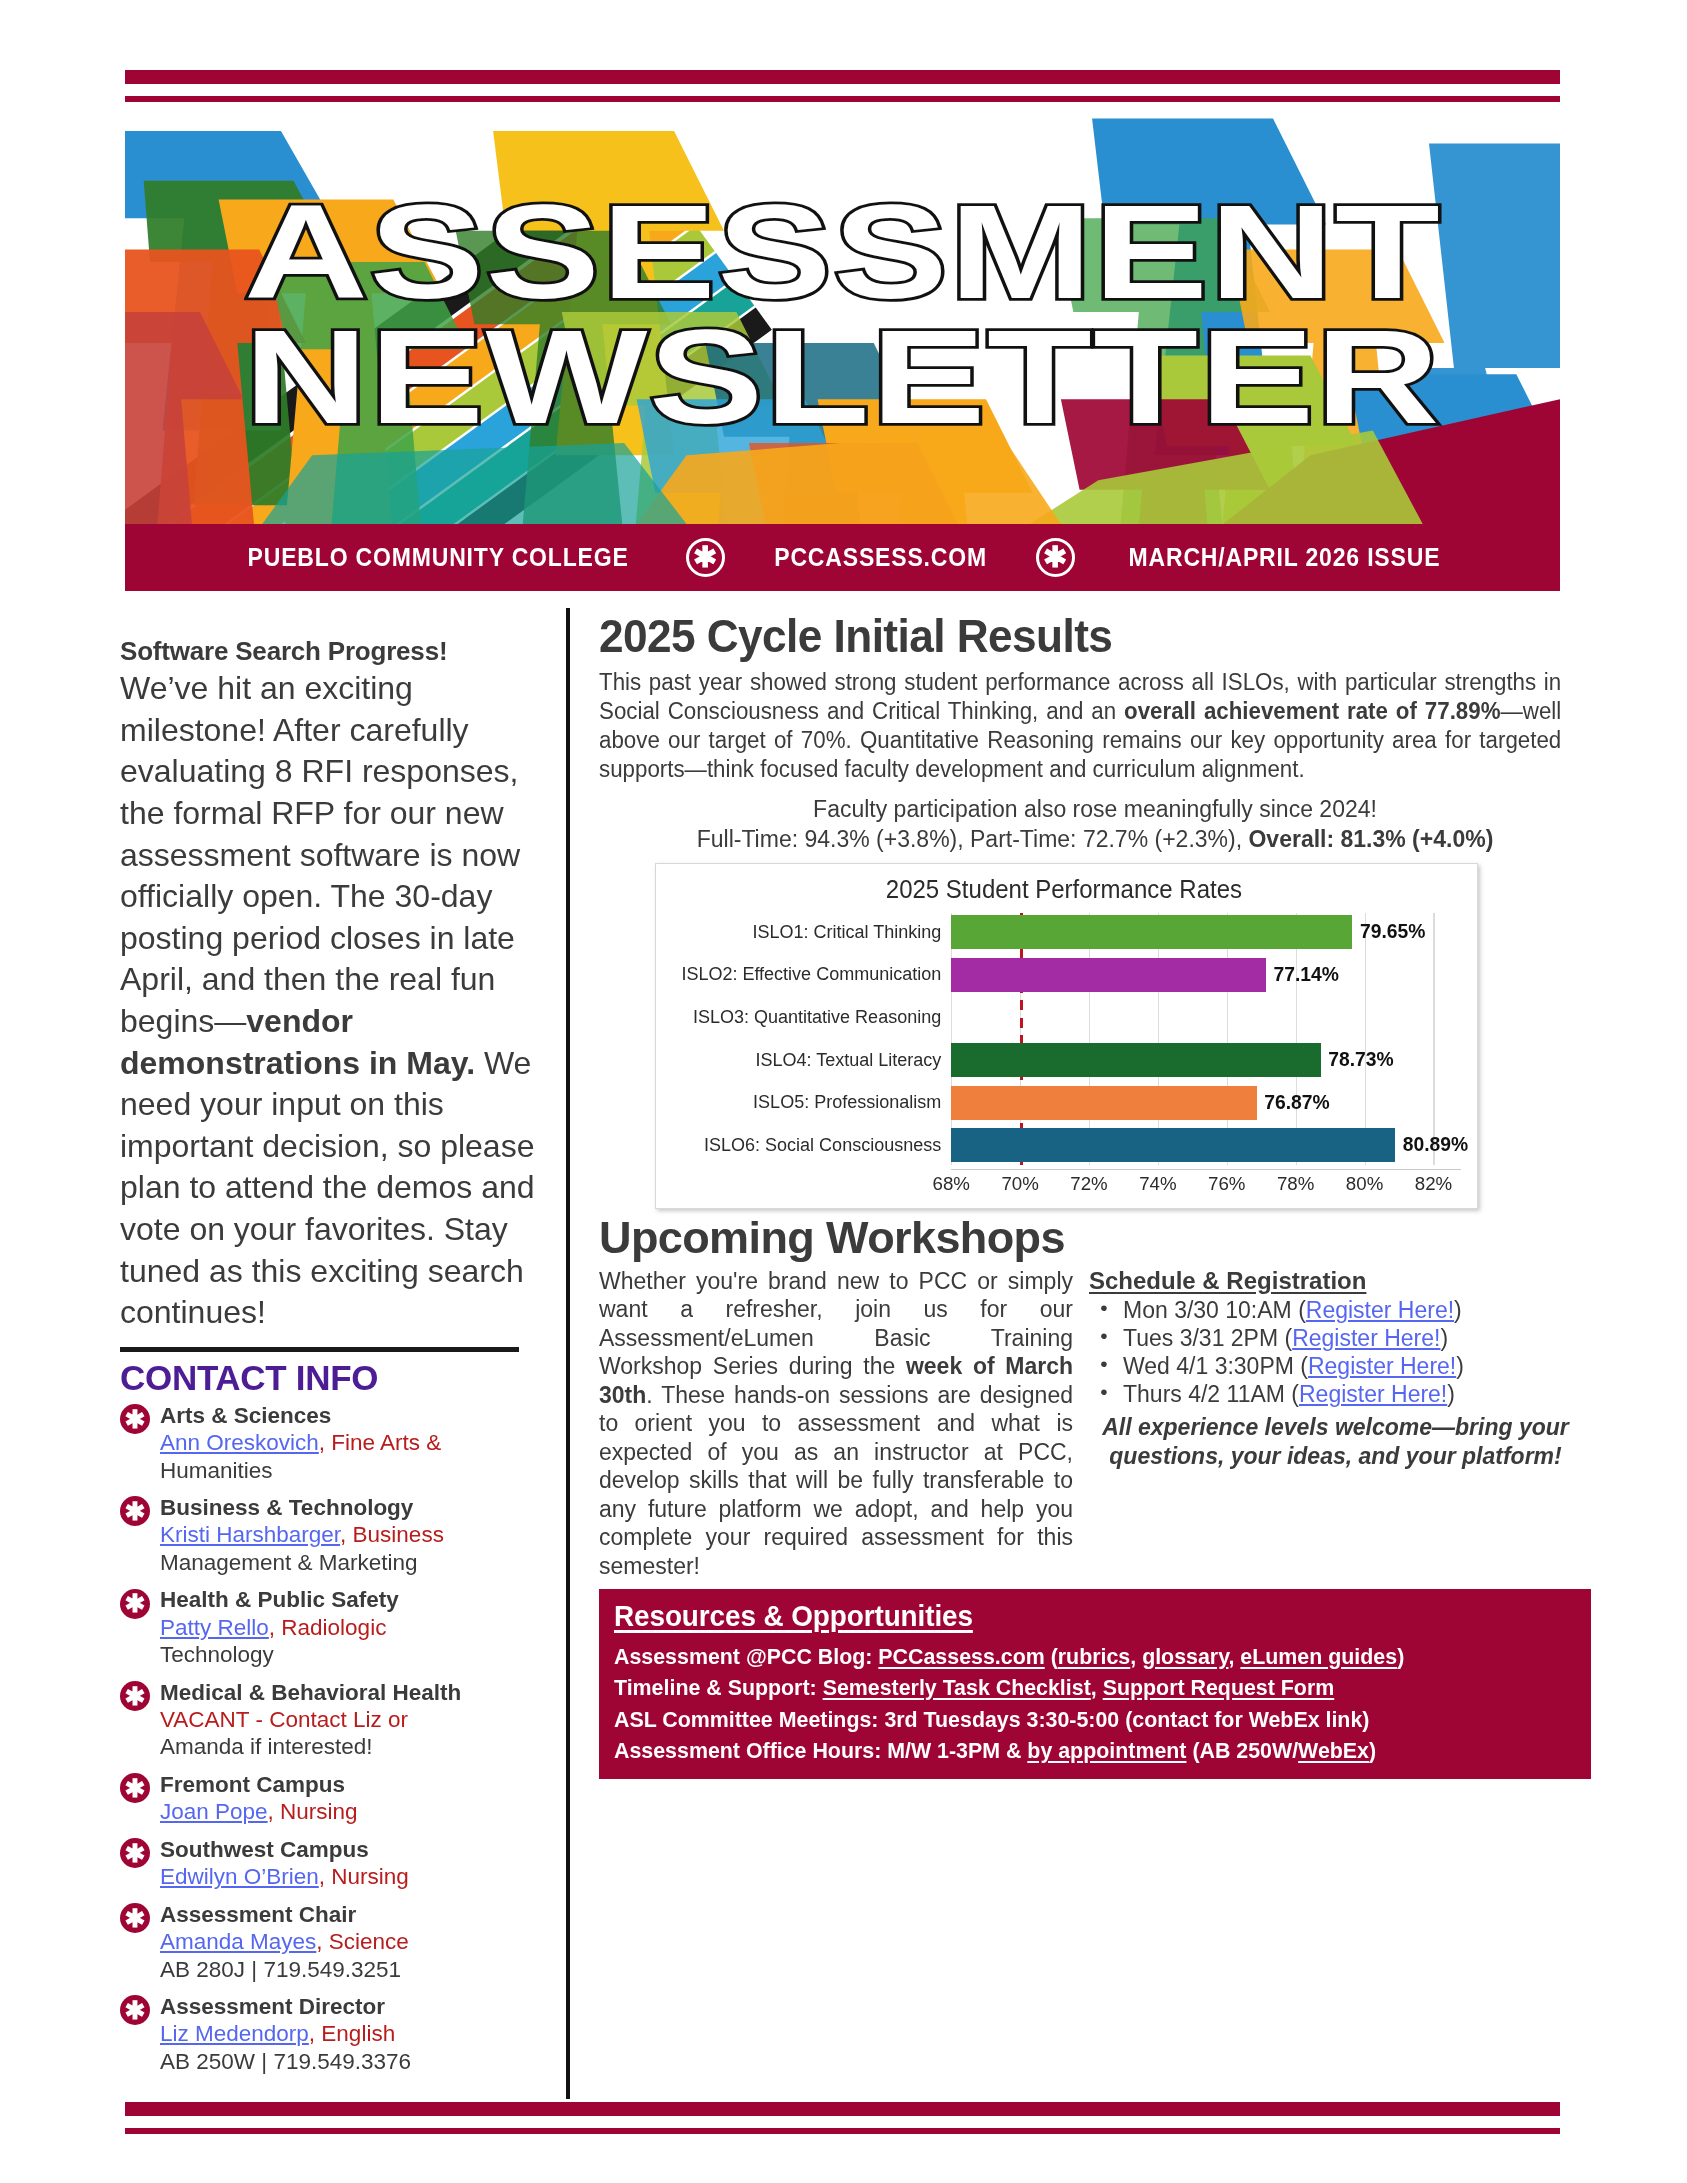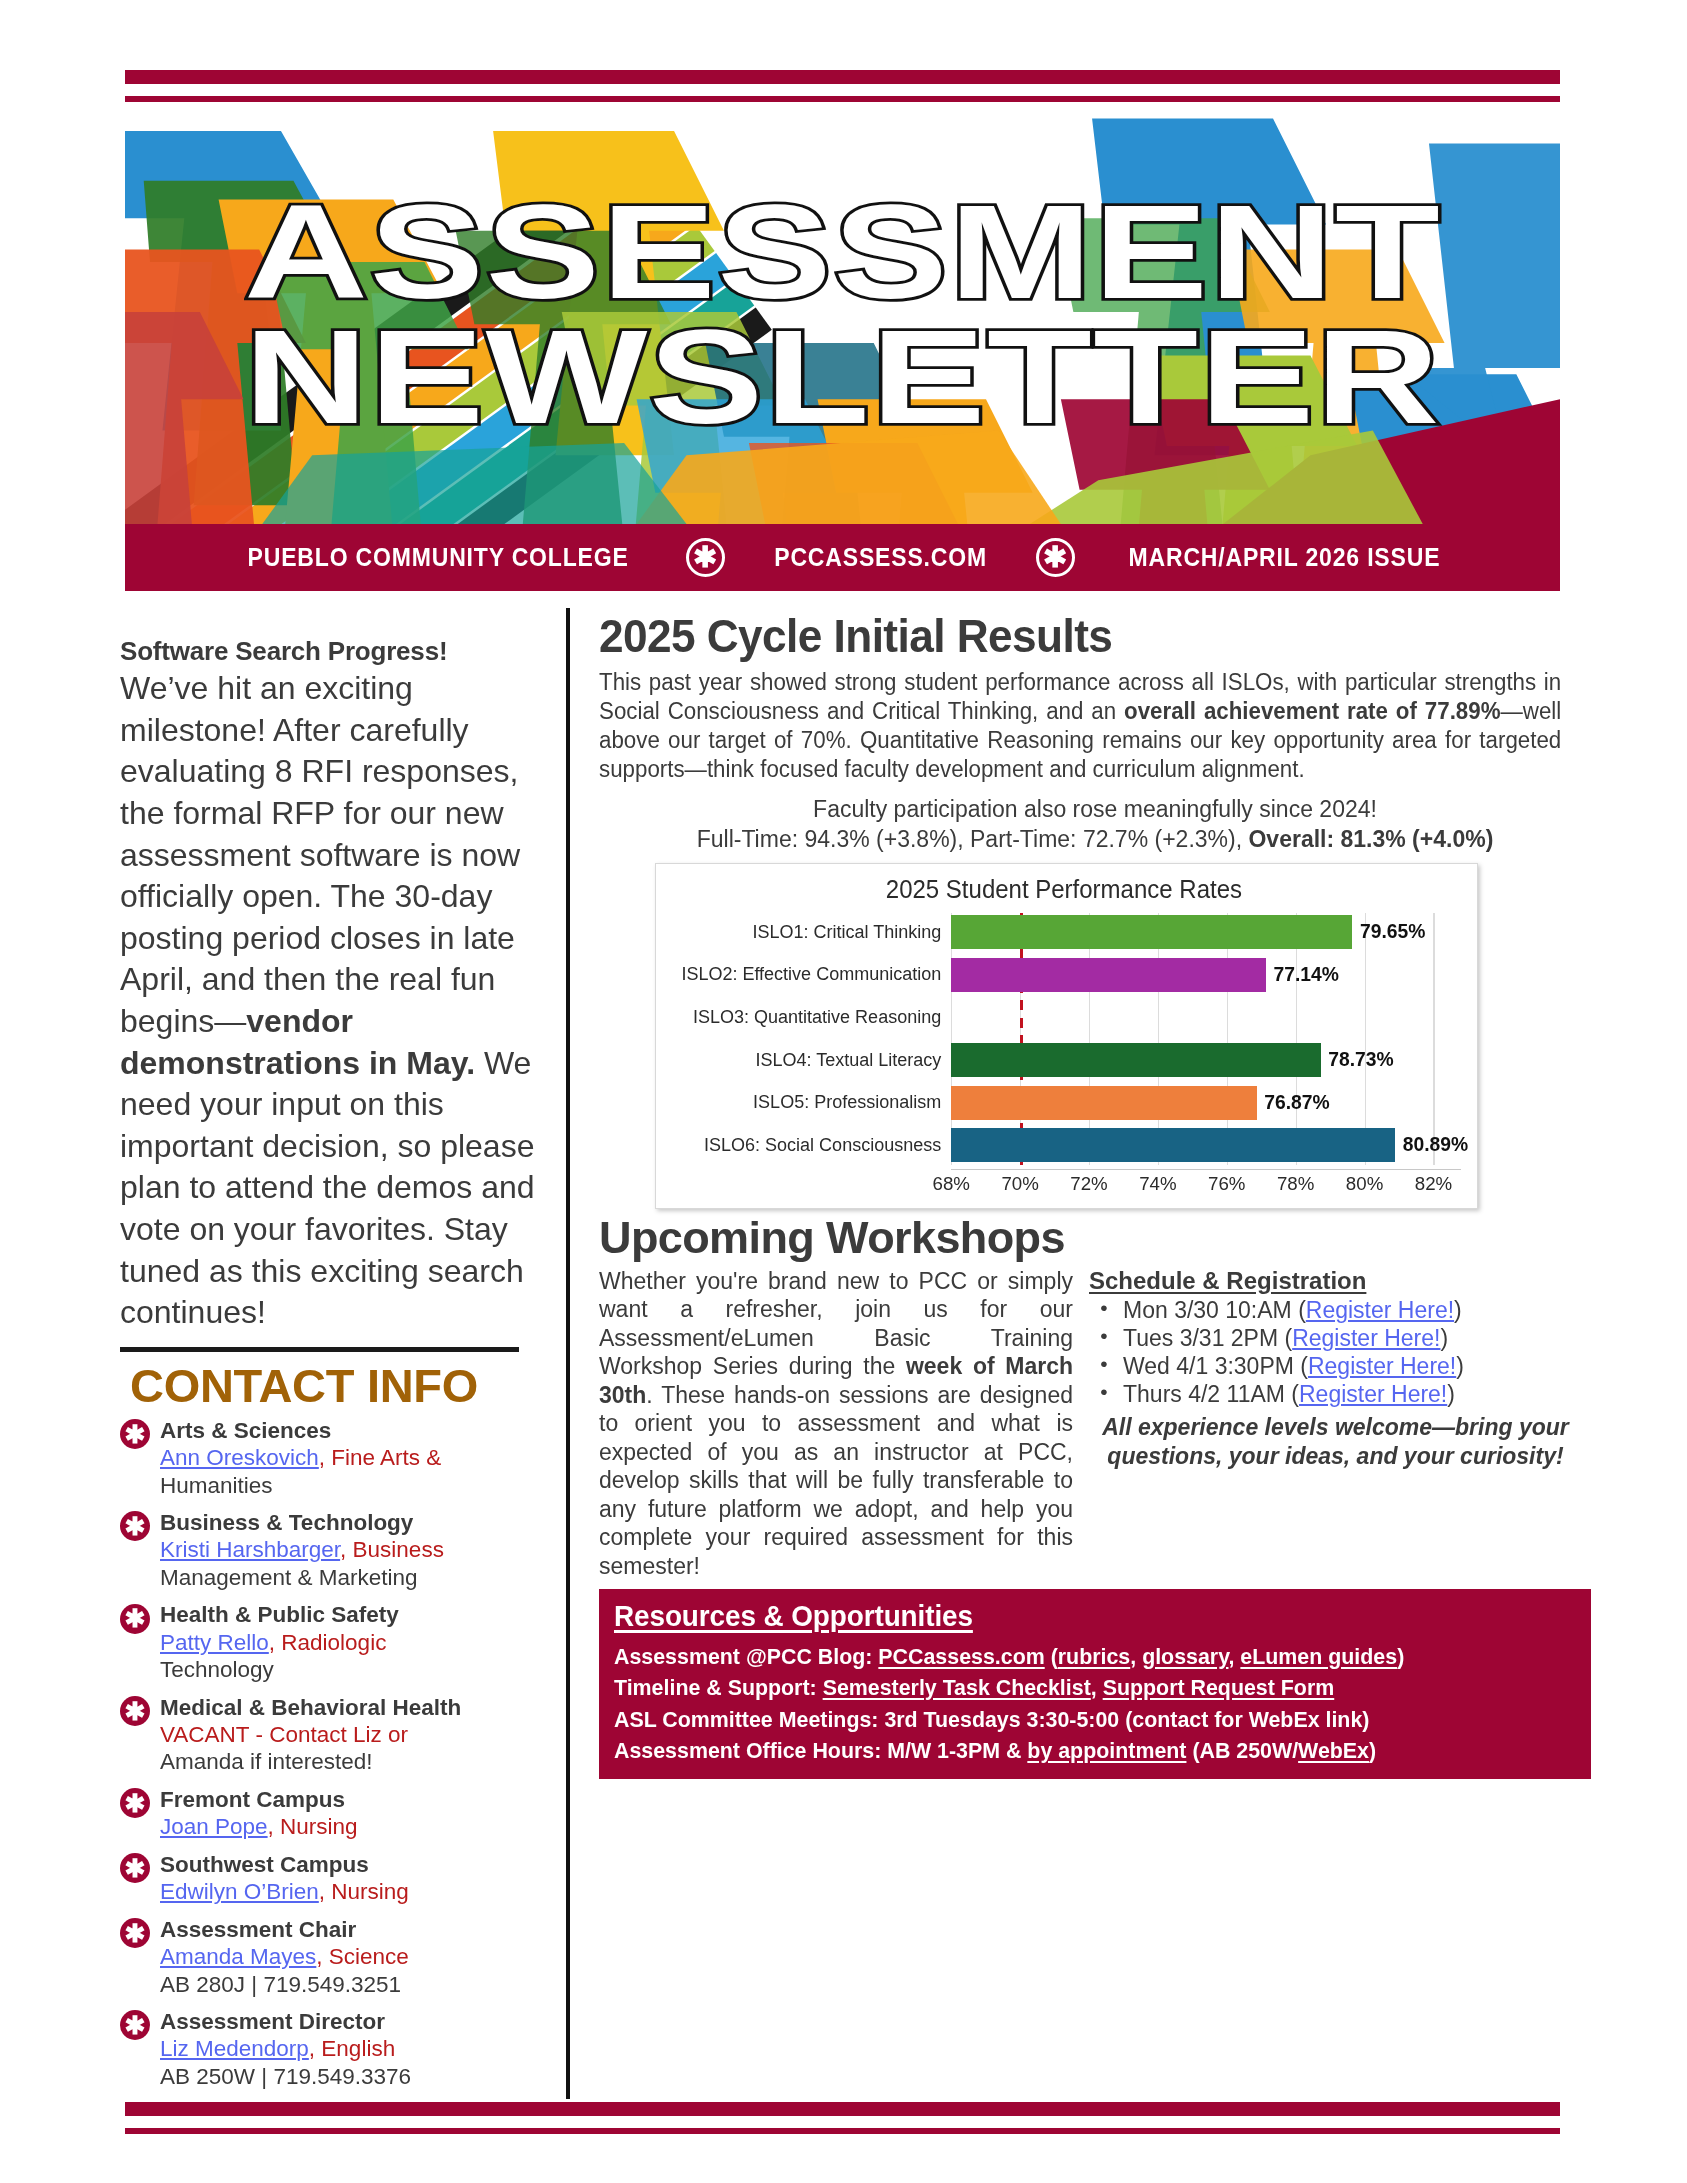--- a/index.html
+++ b/index.html
@@ -78,22 +78,22 @@
   .sidebar { position: absolute; left: 120px; top: 636px; width: 437px; }
   .sb-head {
     font-size: 26px; font-weight: 700; color: #3b3b3b;
     letter-spacing: -0.2px; margin-bottom: 1.2px;
   }
   .sb-body { font-size: 32px; line-height: 1.30; color: #3b3b3b; }
   .sb-body b { font-weight: 700; }
 
   .sb-hr { height: 4.4px; background: #1a1a1a; margin: 13.7px 0 6.2px 0; width: 399px; }
   .contact-title {
-    font-size: 47px; font-weight: 700; color: #a16207;
-    letter-spacing: -0.3px; margin-bottom: 3.7px; margin-left: 10px;
+    font-size: 35px; font-weight: 700; color: #4c1d95;
+    letter-spacing: -0.3px; margin-bottom: 3.7px;
   }
 
   .contact-item { display: flex; gap: 10px; margin-bottom: 10px; align-items: flex-start; }
   .ast-dot {
     width: 30px; height: 30px; border-radius: 50%; background: #9e0534;
     flex: 0 0 auto; display: flex; align-items: center; justify-content: center;
     margin-top: 2.5px;
   }
   .ast-dot span { color: #ffffff; font-size: 25px; line-height: 0.52; font-weight: 700; }
   .contact-text { font-size: 22.5px; line-height: 1.22; }
@@ -437,21 +437,21 @@
       </div>
     </div>
     <div class="ws-right">
       <div class="ws-sub">Schedule &amp; Registration</div>
       <ul class="ws-list" id="session-list">
           <li><span>Mon 3/30 10:AM (</span><span class="reg-link">Register Here!</span><span>)</span></li>
           <li><span>Tues 3/31 2PM (</span><span class="reg-link">Register Here!</span><span>)</span></li>
           <li><span>Wed 4/1 3:30PM (</span><span class="reg-link">Register Here!</span><span>)</span></li>
           <li><span>Thurs 4/2 11AM (</span><span class="reg-link">Register Here!</span><span>)</span></li>
         </ul>
-      <div class="ws-closing">All experience levels welcome—bring your questions, your ideas, and your curiosity!</div>
+      <div class="ws-closing">All experience levels welcome—bring your questions, your ideas, and your platform!</div>
     </div>
   </div>
 
   <div class="res-box">
     <div class="res-title">Resources &amp; Opportunities</div>
     <div id="res-lines">
         <div class="res-line"><span>Assessment @PCC Blog: </span><u>PCCassess.com</u><span> (</span><u>rubrics</u><span>, </span><u>glossary</u><span>, </span><u>eLumen guides</u><span>)</span></div>
         <div class="res-line"><span>Timeline &amp; Support: </span><u>Semesterly Task Checklist</u><span>, </span><u>Support Request Form</u></div>
         <div class="res-line"><span>ASL Committee Meetings: 3rd Tuesdays 3:30-5:00 (contact for WebEx link)</span></div>
         <div class="res-line"><span>Assessment Office Hours: M/W 1-3PM &amp; </span><u>by appointment</u><span> (AB 250W/</span><u>WebEx</u><span>)</span></div>

